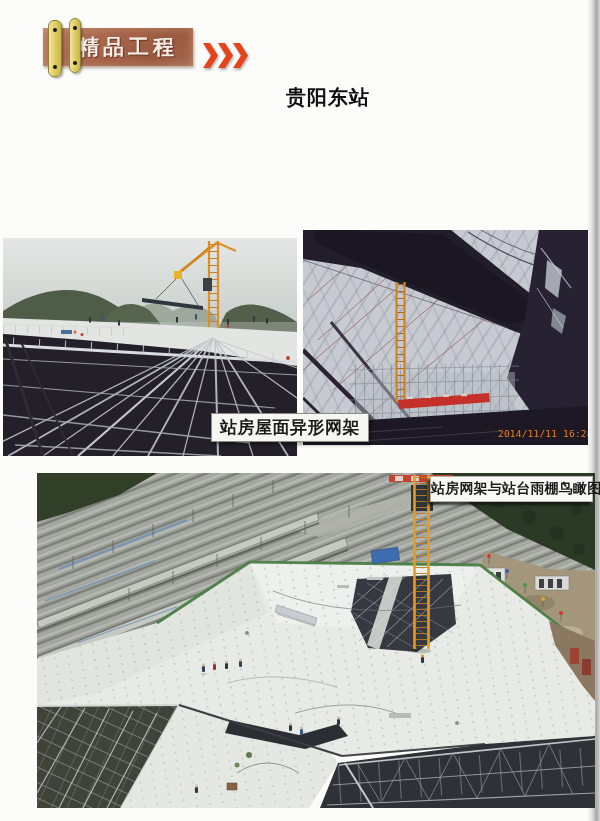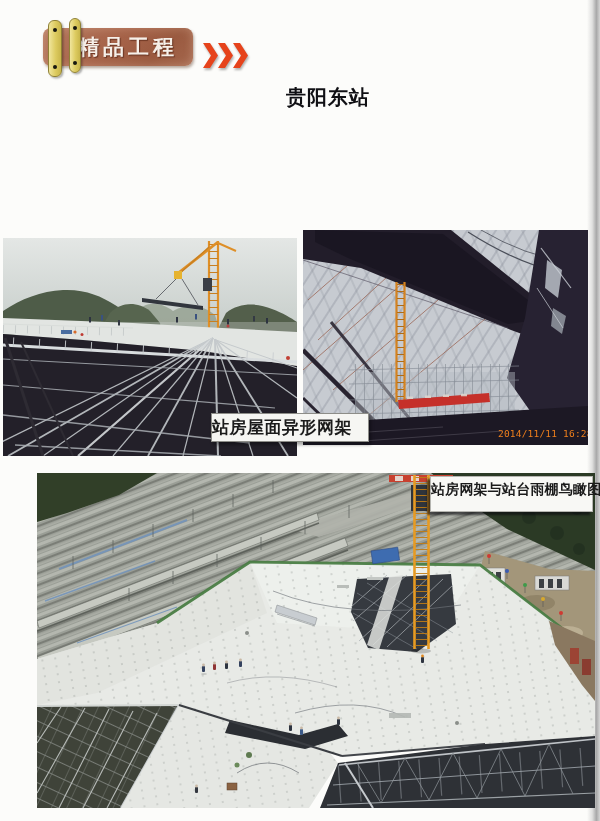--- a/index.html
+++ b/index.html
@@ -2,21 +2,21 @@
 <html><head>
 <meta charset="utf-8">
 <style>
   html,body{margin:0;padding:0;background:#e8e8e8;}
   .page{position:relative;width:600px;height:821px;background:#fcfcfa;overflow:hidden;
         font-family:"Liberation Sans","DejaVu Sans",sans-serif;}
   .scan-edge{position:absolute;top:0;right:0;width:13px;height:100%;
         background:linear-gradient(to right,rgba(120,120,122,0) 0%,rgba(125,125,128,.22) 40%,
         rgba(85,85,88,.5) 72%,rgba(150,150,152,.38) 100%);pointer-events:none;}
   
-  .banner-plate{position:absolute;left:43px;top:28px;width:150px;height:38px;border-radius:8px;
+  .banner-plate{position:absolute;left:43px;top:28px;width:150px;height:38px;border-radius:0;
         background:linear-gradient(135deg,#b67a60 0%,#a66349 45%,#9a5a40 75%,#a4664c 100%);
         box-shadow:1px 2px 3px rgba(90,60,40,.45), inset 0 0 10px rgba(255,225,200,.28);
         display:flex;align-items:center;justify-content:flex-end;padding-right:15px;box-sizing:border-box;}
   .banner-plate span{color:#f6f0e9;font-size:21px;font-weight:bold;letter-spacing:4px;
         text-shadow:1px 1px 1px rgba(70,25,10,.65);white-space:nowrap;}
   .bar{position:absolute;border:1px solid #8f8136;border-radius:6px;box-sizing:border-box;
         background:linear-gradient(90deg,#f0e59c 0%,#ddcb60 55%,#c9b64a 100%);
         box-shadow:1.5px 1.5px 2px rgba(0,0,0,.3);}
   .bar1{left:48px;top:20px;width:14px;height:57px;}
   .bar2{left:69px;top:18px;width:12px;height:55px;}
@@ -33,28 +33,28 @@
         font-family:"Liberation Serif","DejaVu Serif",serif;
         font-size:15px;line-height:20.6px;color:#45505f;text-align:justify;text-indent:2em;
         letter-spacing:.2px;}
   
   .photo{position:absolute;overflow:hidden;}
   .photo svg{display:block;width:100%;height:100%;}
   .photo1{left:3px;top:238px;width:294px;height:218px;}
   .photo2{left:303px;top:230px;width:285px;height:215px;}
   .photo3{left:37px;top:473px;width:558px;height:335px;}
   
-  .caption{position:absolute;box-sizing:border-box;text-align:left;color:#1b1b1b;
+  .caption{position:absolute;box-sizing:border-box;text-align:center;color:#1b1b1b;
         font-weight:bold;white-space:nowrap;z-index:6;}
   .caption1{left:211px;top:413px;width:158px;height:29px;line-height:27px;font-size:17px;
         background:#f6f6f3;border:1px solid #8d8d88;letter-spacing:.5px;
         box-shadow:2px 3px 3px rgba(0,0,0,.35);}
-  .caption2{left:430px;top:476px;width:163px;height:36px;line-height:25px;font-size:14px;
+  .caption2{left:430px;top:476px;width:163px;height:26px;line-height:25px;font-size:14px;
         background:#f8f8f5;border:1px solid #b5b5b0;letter-spacing:.2px;
-        box-shadow:-3px 3px 2px rgba(10,10,16,.65);}
+        box-shadow:-3px 3px 2px rgba(10,10,16,.65);font-family:Liberation Mono, monospace;}
 </style>
 </head>
 <body>
 
 <div class="page">
   <div class="scan-edge"></div>
 
   <div class="banner-plate">
     <span>精品工程</span>
   </div>

